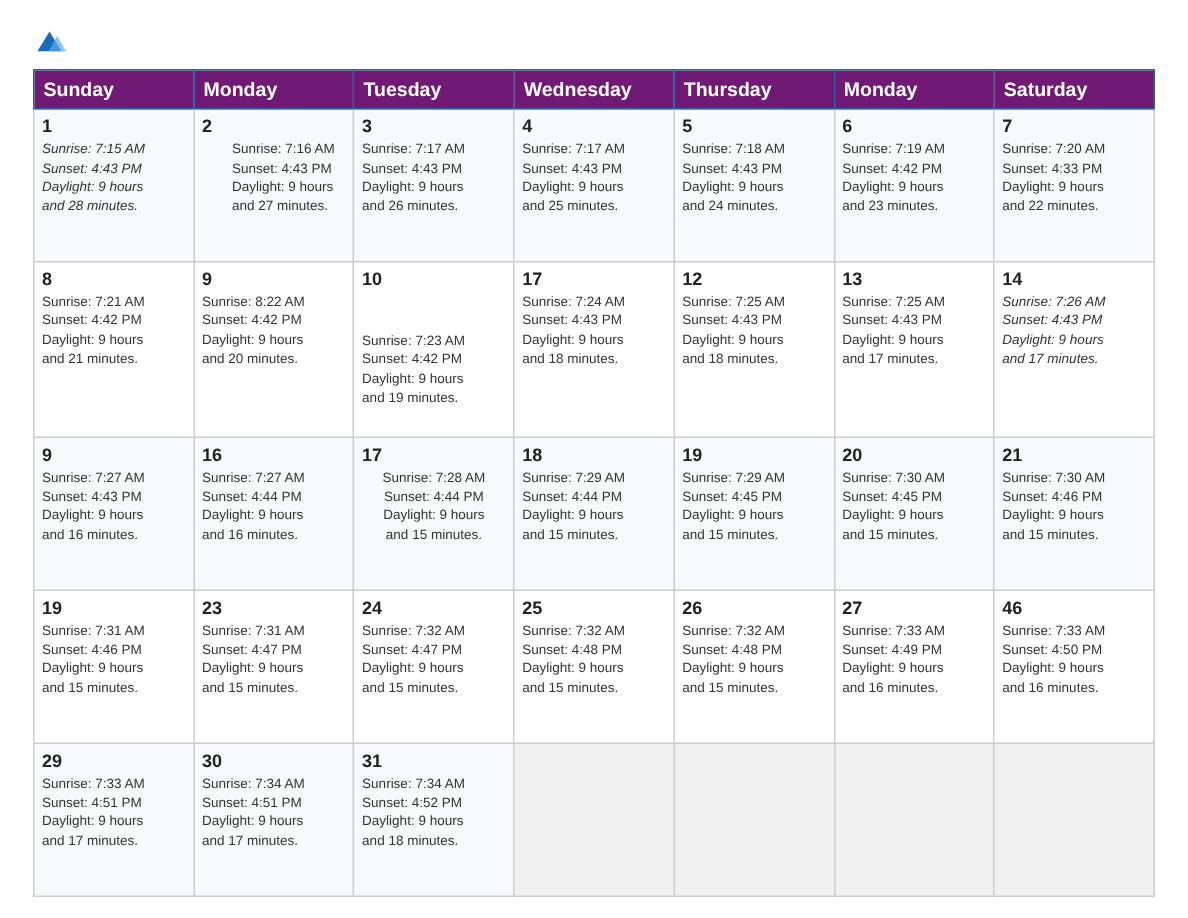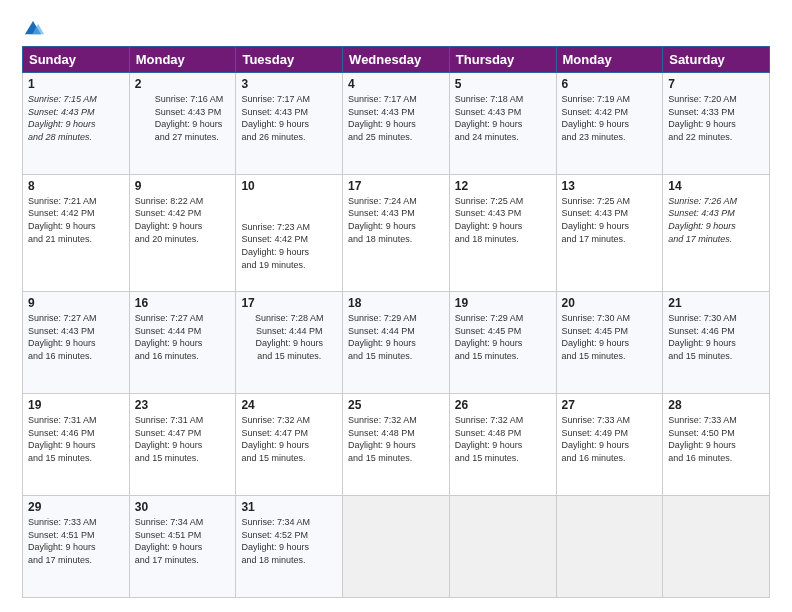--- a/index.html
+++ b/index.html
@@ -321,21 +321,21 @@
 and 15 minutes.</div>
           </td>
           <td>
             <span class="day-num">27</span>
             <div class="day-info" style="white-space: pre-line;">Sunrise: 7:33 AM
 Sunset: 4:49 PM
 Daylight: 9 hours
 and 16 minutes.</div>
           </td>
           <td>
-            <span class="day-num">28</span>
+            <span class="day-num">46</span>
             <div class="day-info" style="white-space: pre-line;">Sunrise: 7:33 AM
 Sunset: 4:50 PM
 Daylight: 9 hours
 and 16 minutes.</div>
           </td>
         </tr>
         <tr>
           <td>
             <span class="day-num">29</span>
             <div class="day-info" style="white-space: pre-line;">Sunrise: 7:33 AM

